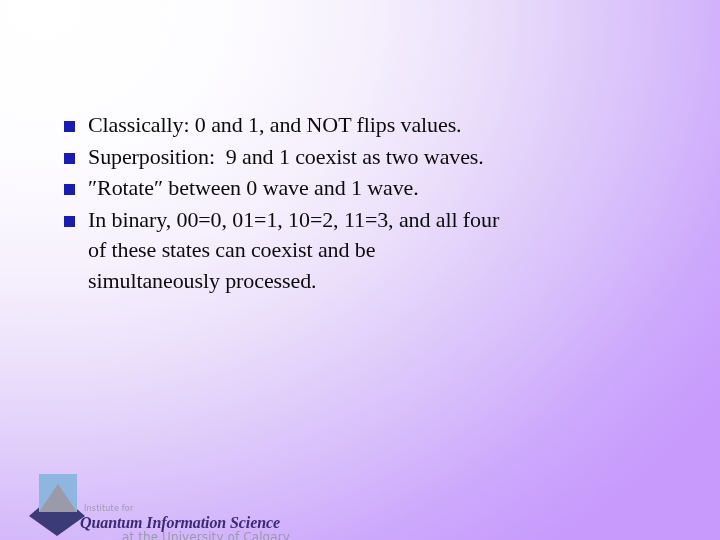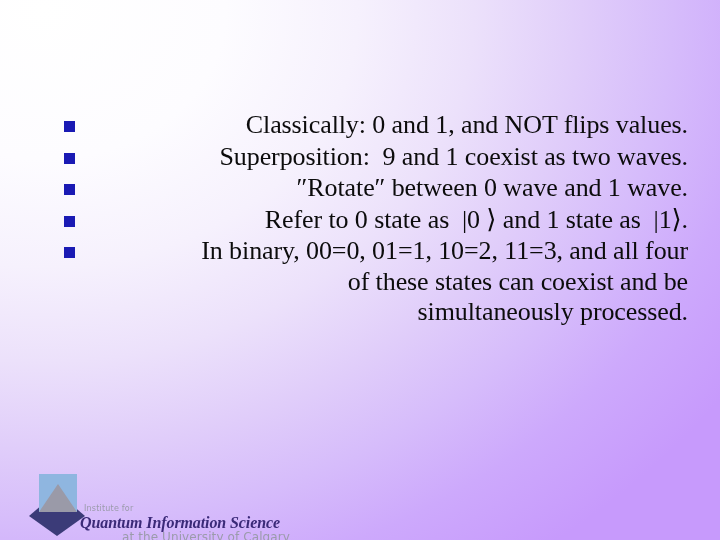--- a/index.html
+++ b/index.html
@@ -82,26 +82,25 @@
   }
   .bullet-marker i {
     display: block;
     width: 11px;
     height: 11px;
     background: #1a1ab4;
   }
   .bullet-text {
     flex: 1 1 auto;
     font-family: "Liberation Serif", "DejaVu Serif", serif;
-    font-size: 26px;
+    font-size: 22px;
     line-height: 30.5px;
     color: #0c0c0c;
     letter-spacing: -0.1px;
     white-space: pre-wrap;
-    text-align: right;
   }
 
   
   #logo {
     position: absolute;
     left: 26px;
     top: 470px;
     width: 268px;
     height: 66px;
   }
@@ -168,26 +167,20 @@
       <span class="bullet-text">Superposition:  9 and 1 coexist as two waves.</span>
     </div>
 
     <div class="bullet-row">
       <span class="bullet-marker">
           <i></i>
         </span>
       <span class="bullet-text">″Rotate″ between 0 wave and 1 wave.</span>
     </div>
 
-    <div class="bullet-row">
-      <span class="bullet-marker">
-          <i></i>
-        </span>
-      <span class="bullet-text ket">Refer to 0 state as  |0 ⟩ and 1 state as  |1⟩.</span>
-    </div>
 
 
     <div class="bullet-row">
       <span class="bullet-marker">
           <i></i>
         </span>
       <span class="bullet-text">In binary, 00=0, 01=1, 10=2, 11=3, and all four
 of these states can coexist and be
 simultaneously processed.</span>
     </div>

